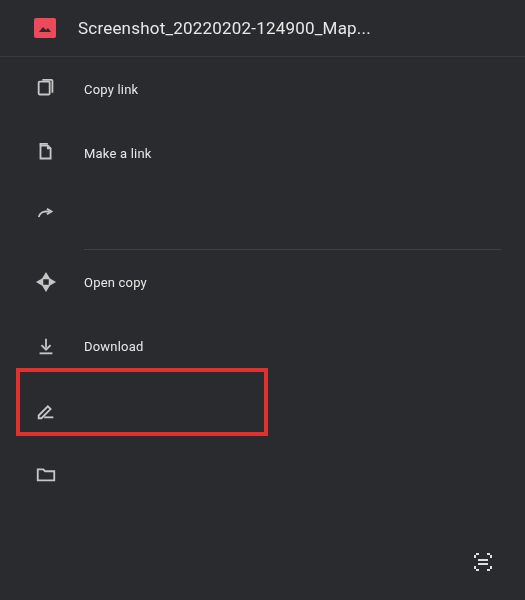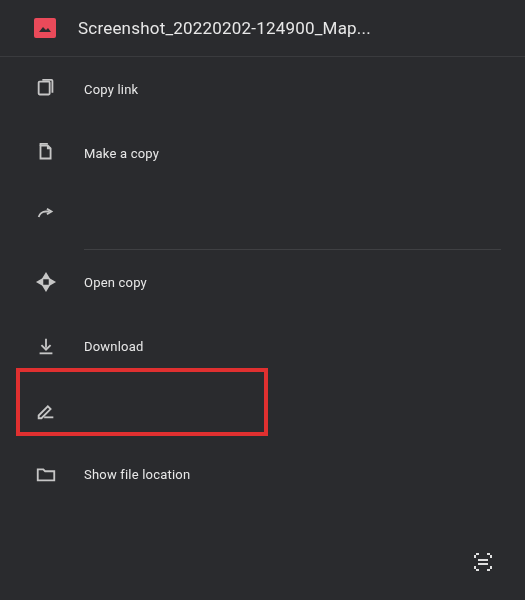--- a/index.html
+++ b/index.html
@@ -136,21 +136,21 @@
   </div>
 
   <div class="menu-item">
     <span class="icon-slot">
       <svg viewBox="0 0 24 24">
         <path d="M6 4 h8 l3 3 v11 h-11 z"></path>
         <path d="M6 4 v-2 h8"></path>
         <path d="M14 4 v3 h3"></path>
       </svg>
     </span>
-    <span class="label">Make a copy</span>
+    <span class="label">Make a link</span>
   </div>
 
   <div class="menu-item">
     <span class="icon-slot">
       <svg viewBox="0 0 24 24">
         <path d="M4 12 a8 8 0 0 1 8 -6 h4"></path>
         <path d="M13 3 l5 3 l-5 3" fill="none"></path>
       </svg>
     </span>
   </div>
@@ -188,21 +188,20 @@
       </svg>
     </span>
   </div>
 
   <div class="menu-item">
     <span class="icon-slot">
       <svg viewBox="0 0 24 24">
         <path d="M3 7 h6 l2 2 h10 v10 h-18 z"></path>
       </svg>
     </span>
-    <span class="label">Show file location</span>
   </div>
 
 </div>
 
 <div class="highlight-box"></div>
 
 <div class="fullscreen-btn">
   <span>
     <svg viewBox="0 0 24 24">
       <path d="M4 8 V4 h4" stroke-dasharray="3 2"></path>

